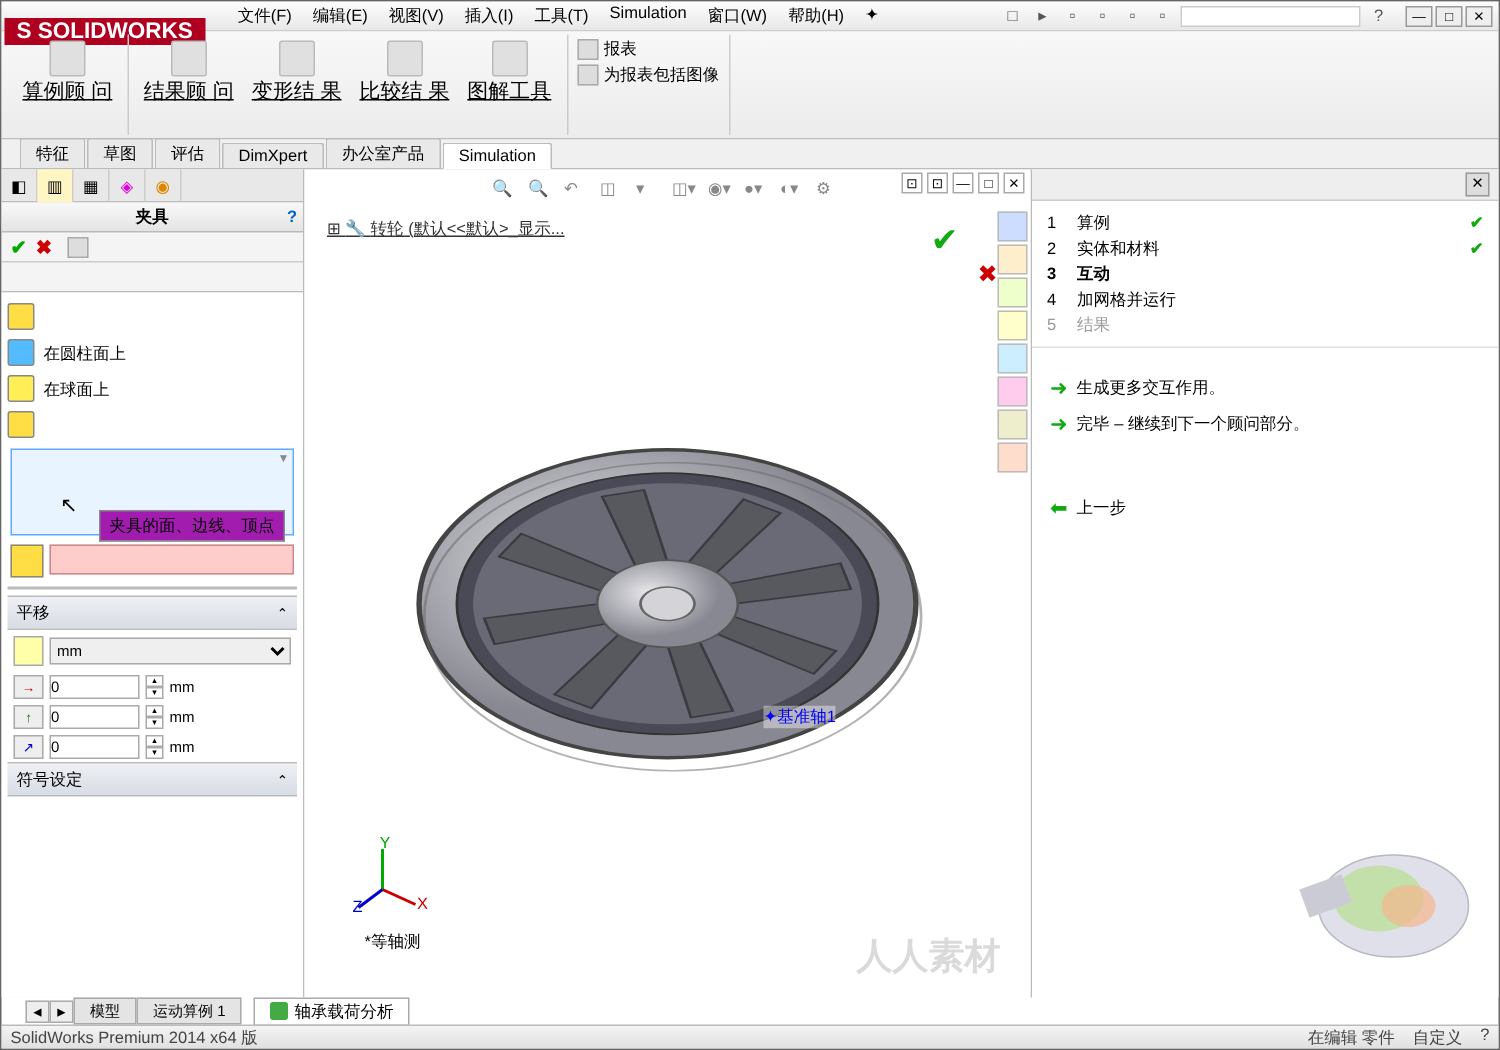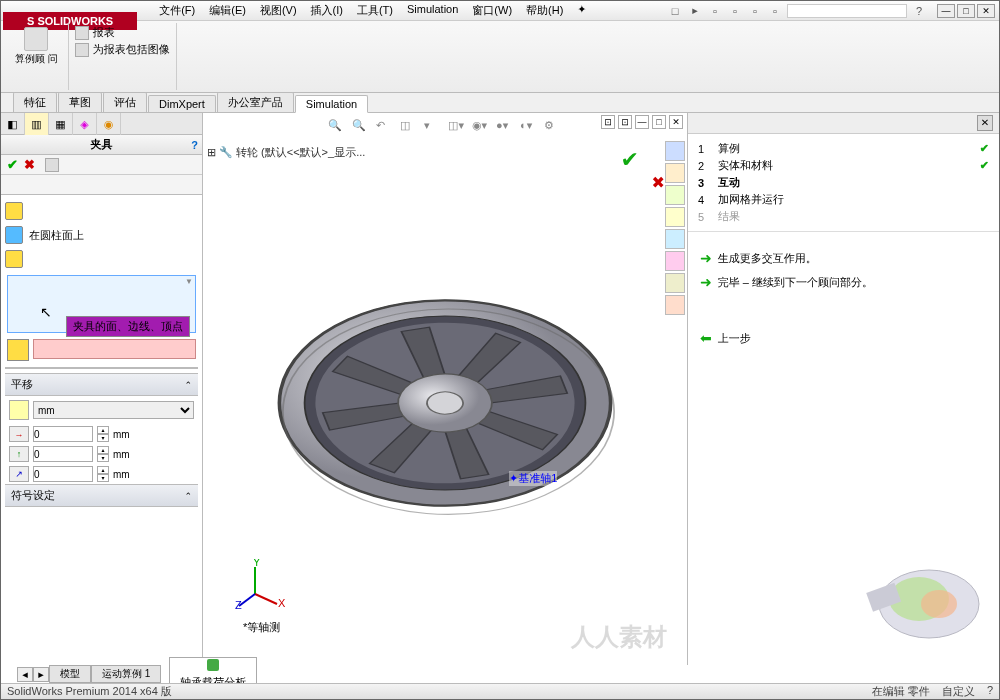--- a/index.html
+++ b/index.html
@@ -1,31 +1,31 @@
 <!DOCTYPE html>
 <html><head>
 <meta charset="utf-8">
 <style>
 * { box-sizing: border-box; margin: 0; padding: 0; font-family: "Microsoft YaHei", Arial, sans-serif; font-size: 11px; }
 body { width: 1000px; height: 700px; background: #fff; overflow: hidden; position: relative; border: 1px solid #666; }
 
 .titlebar { height: 20px; background: linear-gradient(#fdfdfd,#e8e8e8); display: flex; align-items: center; border-bottom: 1px solid #ccc; }
-.titlebar .logo { background: #b00020; color: #fff; font-weight: bold; padding: 2px 24px; font-size: 11px; height: 18px; display: flex; align-items: center; margin-left: 2px; margin-top: 20px; }
+.titlebar .logo { background: #b00020; color: #fff; font-weight: bold; padding: 2px 8px; font-size: 15px; height: 18px; display: flex; align-items: center; margin-left: 2px; margin-top: 20px; }
 .titlebar .menu { display: flex; gap: 2px; margin-left: 16px; flex: 1; }
 .titlebar .menu span { padding: 2px 6px; cursor: default; }
 .titlebar .winctrl { display: flex; gap: 2px; margin-right: 4px; }
 .titlebar .winctrl div { width: 18px; height: 14px; border: 1px solid #999; background: #eee; display: flex; align-items: center; justify-content: center; font-size: 9px; }
 .titlebar .qtools { display: flex; gap: 4px; margin-right: 10px; align-items: center; }
 .titlebar .qtools div { width: 16px; height: 16px; display:flex;align-items:center;justify-content:center;color:#555;}
 
 .ribbon { height: 72px; background: linear-gradient(#f8f8f8,#ececec); border-bottom: 1px solid #bbb; display: flex; align-items: stretch; padding: 2px 4px; }
 .ribbon-group { display: flex; align-items: flex-start; padding: 2px 6px; border-right: 1px solid #ccc; gap: 4px; }
 .ribbon-btn { display: flex; flex-direction: column; align-items: center; gap: 2px; padding: 2px 4px; min-width: 34px; }
 .ribbon-btn .ico { width: 24px; height: 24px; background: #e0e0e0; border: 1px solid #bbb; border-radius: 2px; }
-.ribbon-btn .lbl { font-size: 10px; text-align: right; line-height: 1.1; }
+.ribbon-btn .lbl { font-size: 14px; text-align: right; line-height: 1.1; text-decoration: underline; }
 .ribbon-group .small-row { display: flex; flex-direction: column; gap: 2px; }
 .ribbon-group .small-row div { display: flex; align-items: center; gap: 4px; font-size: 10px; }
 .ribbon-group .small-row .sico { width: 14px; height: 14px; background: #ddd; border: 1px solid #aaa; }
 
 .tabs { height: 20px; background: #f0f0f0; border-bottom: 1px solid #bbb; display: flex; align-items: flex-end; padding-left: 12px; }
 .tabs .tab { padding: 2px 10px; border: 1px solid #bbb; border-bottom: none; background: #e9e9e9; margin-right: 1px; font-size: 11px; border-radius: 2px 2px 0 0; }
 .tabs .tab.active { background:#fff; font-weight: normal; border-bottom: 1px solid #fff; margin-bottom: -1px; }
 
 .mainarea { display: flex; height: 552px; }
 
@@ -61,21 +61,21 @@
 .coordrow { display: flex; gap: 4px; align-items: center; padding: 2px 4px; }
 .coordrow .cic { width: 20px; height: 16px; border: 1px solid #aaa; background: #eee; display:flex;align-items:center;justify-content:center;font-size:9px;}
 .coordrow input { width: 60px; border: 1px solid #aaa; height:16px; font-size:10px;}
 .coordrow .spin { width: 12px; display:flex;flex-direction:column;}
 .coordrow .spin div { height:8px; border:1px solid #aaa; font-size:6px; text-align:center; line-height:6px;}
 .coordrow .unit { font-size: 10px; }
 
 .canvas { flex: 1; position: relative; background: #fff; display: flex; flex-direction: column;}
 .canvas-top { height: 30px; display:flex; align-items:center; justify-content:center; gap:6px; }
 .canvas-top .tico { width: 18px; height: 18px; color:#888;}
-.canvas-tree { position: absolute; left: 2px; top: 30px; font-size: 11px; color: #333; background: rgba(255,255,255,0.7);padding:2px;}
+.canvas-tree { position: absolute; left: 13px; top: 30px; font-size: 11px; color: #333; background: rgba(255,255,255,0.7);padding:2px;text-decoration:underline;}
 .canvas-tree .nd::before { content:"⊞ "; }
 .canvas-view { flex: 1; position: relative; }
 .wheel { position: absolute; left: 50%; top: 50%; transform: translate(-50%, -50%); }
 .wheel svg { width: 360px; height: 360px; }
 .axislbl { position:absolute; left: 244px; top: 248px; color:#00f; font-size:11px; background:rgba(255,255,255,0.4); }
 .okmark { position: absolute; right: 48px; top: 34px; color: #1a1; font-size: 22px;}
 .cancelmark { position:absolute; right: 22px; top: 60px; color: #c00; font-size: 16px;}
 .triad { position: absolute; left: 32px; bottom: 54px;}
 .viewname { position:absolute; left: 40px; bottom: 30px; font-size: 11px;}
 .watermark { position: absolute; right: 20px; bottom: 12px; opacity: 0.3; font-size: 24px; color:#888; font-weight: bold;}
@@ -99,21 +99,21 @@
 .rp-body p { font-size: 12px; margin-bottom: 12px; }
 .rp-link { display:flex; align-items:center; gap:6px; margin: 8px 0; font-size: 12px;}
 .rp-link .ar { color: #1a1; font-size: 14px;}
 .rp-back { display:flex; align-items:center; gap:6px; margin-top: 40px; font-size:12px;}
 .rp-back .ar { color: #1a1; font-size:14px;}
 .rp-image { position: absolute; right: 10px; bottom: 50px; width: 140px; height: 100px; opacity: 0.6;}
 
 .bottomtabs { position:absolute; bottom: 16px; left: 16px; height: 18px; display: flex; align-items: center;}
 .bottomtabs .btb { padding: 1px 10px; background: #e4e4e4; border: 1px solid #aaa; font-size: 10px;}
 .bottomtabs .arr { width: 16px; text-align:center; border:1px solid #aaa; background:#eee;}
-.bottomtabs .doctab { padding: 1px 10px; background:#fff; border:1px solid #aaa; margin-left: 8px; font-size:10px; display:flex; align-items:center; gap:4px;flex-direction:column;}
+.bottomtabs .doctab { padding: 1px 10px; background:#fff; border:1px solid #aaa; margin-left: 8px; font-size:10px; display:flex; align-items:center; gap:4px;}
 .bottomtabs .doctab .gico { width:12px; height:12px; background:#4a4; border-radius:2px;}
 
 .statusbar { position:absolute; bottom:0; left:0; right:0; height:16px; background:linear-gradient(#f4f4f4,#e0e0e0); border-top:1px solid #bbb; display:flex; align-items:center; padding:0 6px; font-size:10px; color:#444;}
 .statusbar .r { margin-left:auto; display:flex; gap:12px;}
 
 hr.sep { border:none; border-top: 2px solid #bbb; margin: 4px 0;}
 </style>
 </head>
 <body>
 
@@ -149,20 +149,41 @@
 
 <div class="ribbon">
   <div class="ribbon-group">
     <div class="ribbon-btn">
         <div class="ico"></div>
         <div class="lbl">算例顾
 问</div>
       </div>
   </div>
   <div class="ribbon-group">
+    <div class="ribbon-btn">
+        <div class="ico"></div>
+        <div class="lbl">结果顾
+问</div>
+      </div>
+    <div class="ribbon-btn">
+        <div class="ico"></div>
+        <div class="lbl">变形结
+果</div>
+      </div>
+    <div class="ribbon-btn">
+        <div class="ico"></div>
+        <div class="lbl">比较结
+果</div>
+      </div>
+    <div class="ribbon-btn">
+        <div class="ico"></div>
+        <div class="lbl">图解工具</div>
+      </div>
+  </div>
+  <div class="ribbon-group">
     <div class="small-row">
       <div>
           <div class="sico"></div>
           <span>报表</span>
         </div>
       <div>
           <div class="sico"></div>
           <span>为报表包括图像</span>
         </div>
     </div>
@@ -201,20 +222,24 @@
       <div>类型</div>
       <div class="in">分割</div>
     </div>
     <div class="lp-body">
       <div class="lp-row">
           <div class="bico cube"></div>
         </div>
       <div class="lp-row">
           <div class="bico blu"></div>
           <span>在圆柱面上</span>
+        </div>
+      <div class="lp-row">
+          <div class="bico yel"></div>
+          <span>在球面上</span>
         </div>
       <div class="lp-row">
           <div class="bico cube"></div>
         </div>
       <div class="selbox">
         <span class="cursor">↖</span>
         <div class="tooltip">夹具的面、边线、顶点</div>
       </div>
       <div class="pinkbox">
         <div class="cico"></div>

